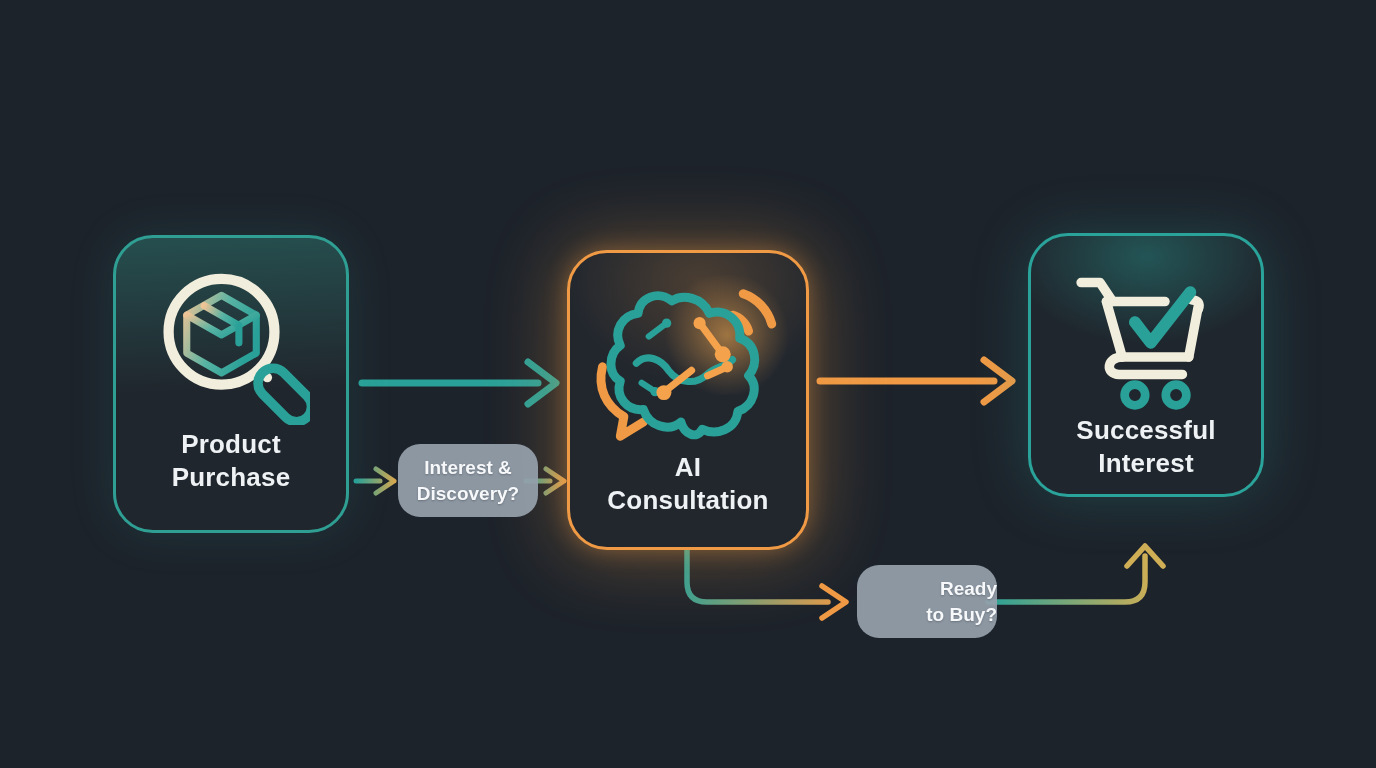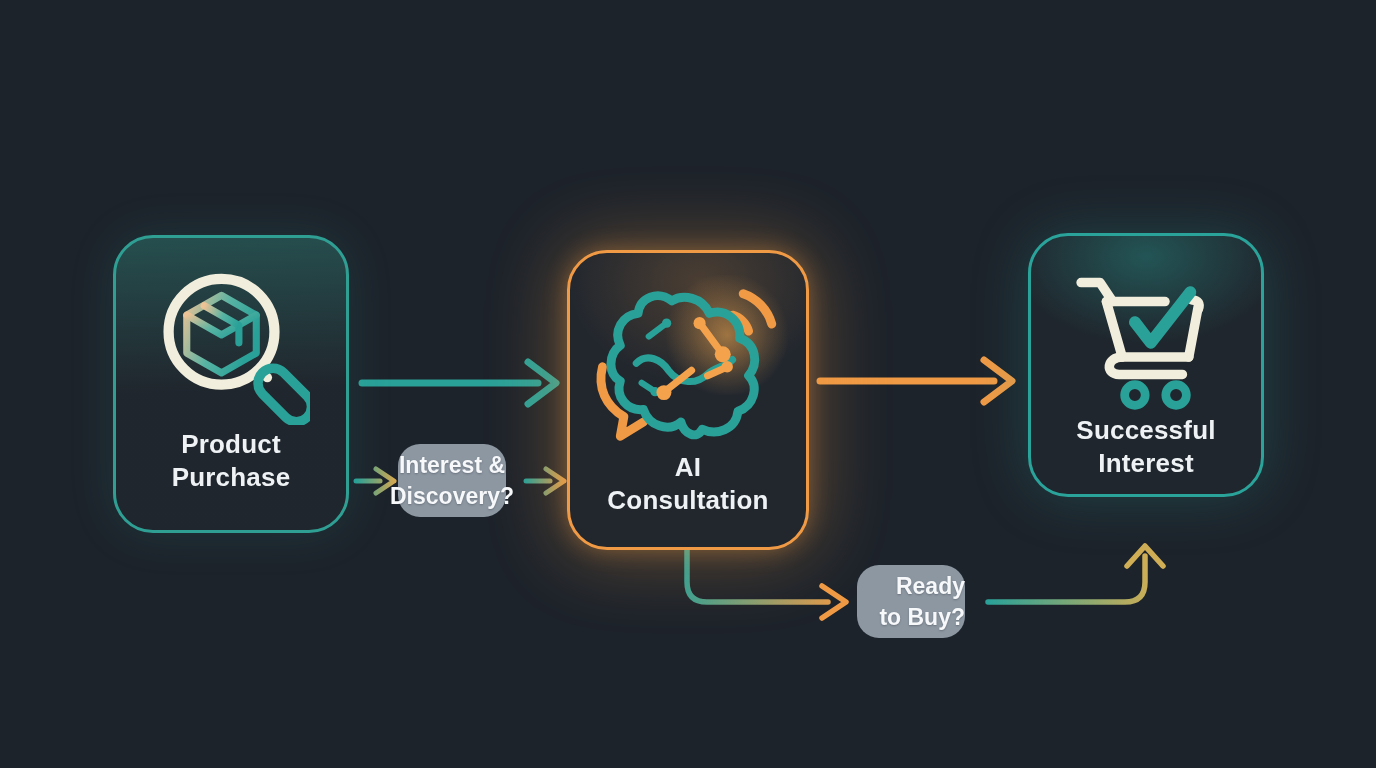--- a/index.html
+++ b/index.html
@@ -63,29 +63,29 @@
     position: absolute;
     left: 92px; top: 22px;
     width: 130px; height: 120px;
     background: radial-gradient(circle, rgba(245,170,80,0.55) 0%, rgba(245,170,80,0.18) 45%, rgba(245,170,80,0) 70%);
     pointer-events: none;
   }
 
   
   .badge {
     position: absolute;
-    width: 108px; height: 73px;
+    width: 140px; height: 73px;
     background: rgba(150,160,171,0.93);
     border-radius: 22px;
     display: flex;
     flex-direction: column;
     align-items: center;
     justify-content: center;
     color: #f6f8fa;
-    font-size: 23px;
+    font-size: 19px;
     font-weight: 700;
     line-height: 1.32;
     text-align: center;
     text-shadow: 0 1px 2px rgba(40,48,56,0.35);
   }
   #badge-interest { left: 398px; top: 444px; }
   #badge-ready    { left: 857px; top: 565px; align-items: flex-end; }
 
   
   #connectors {

